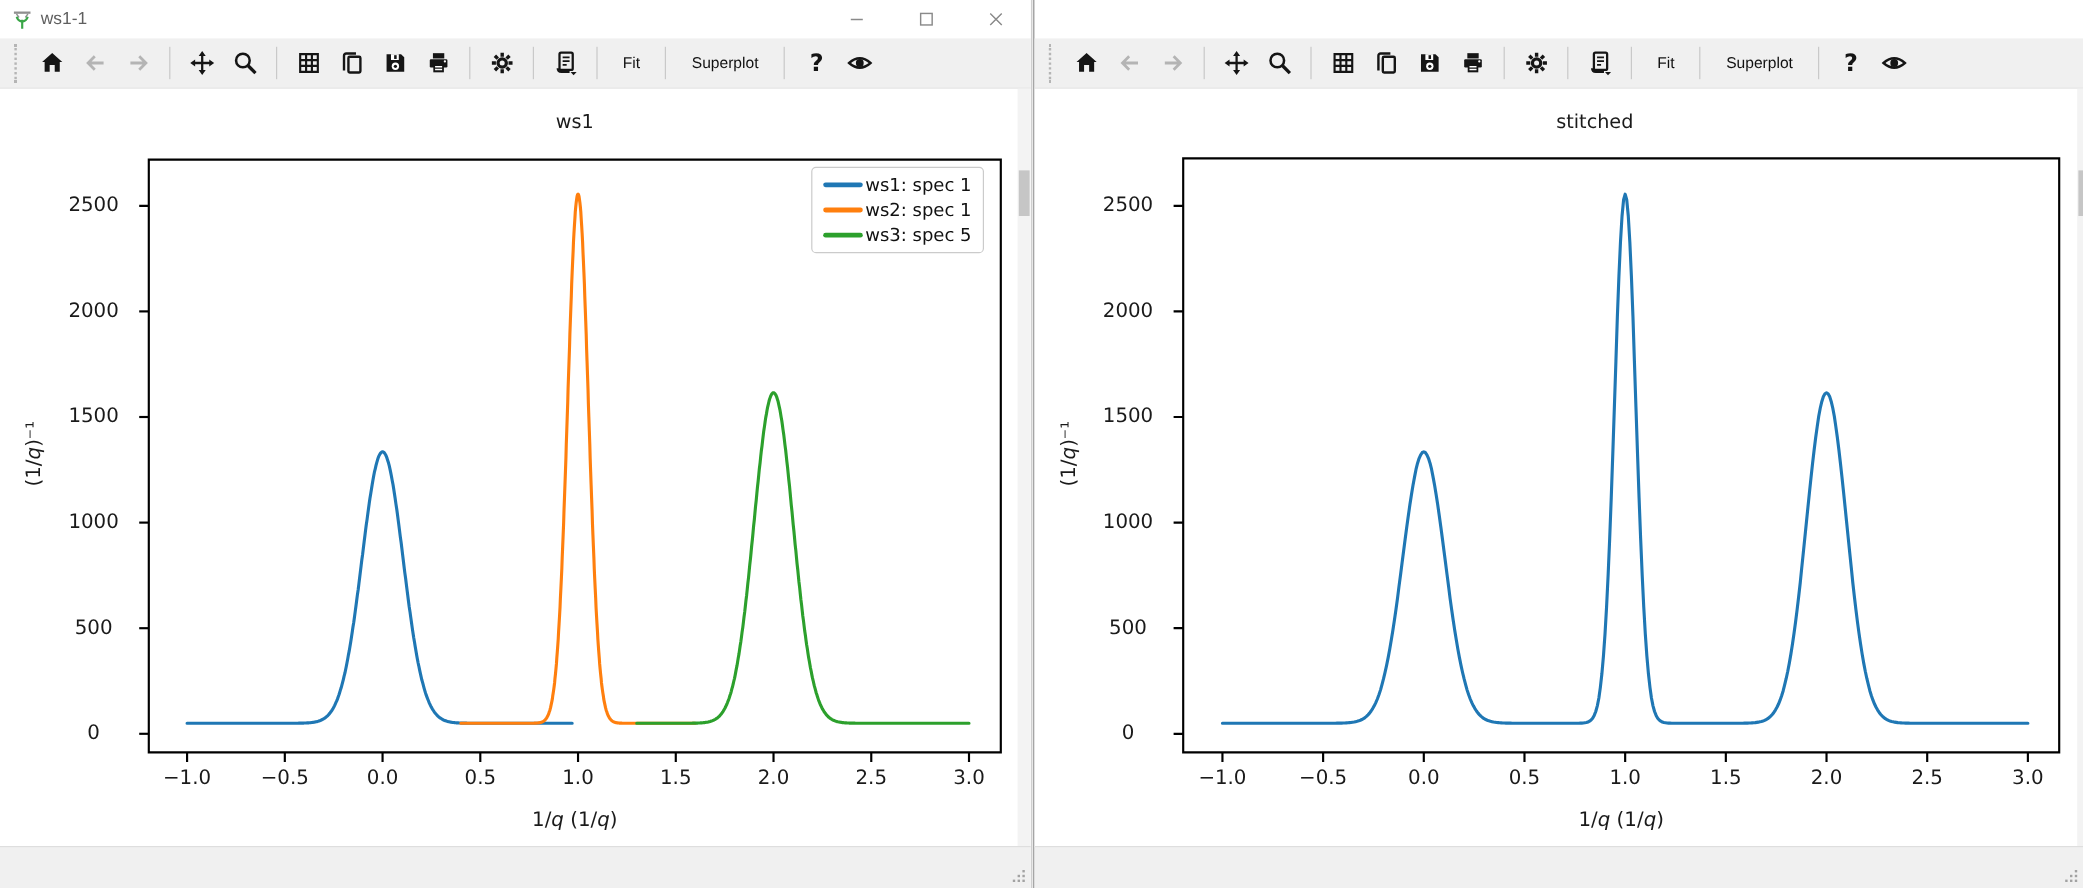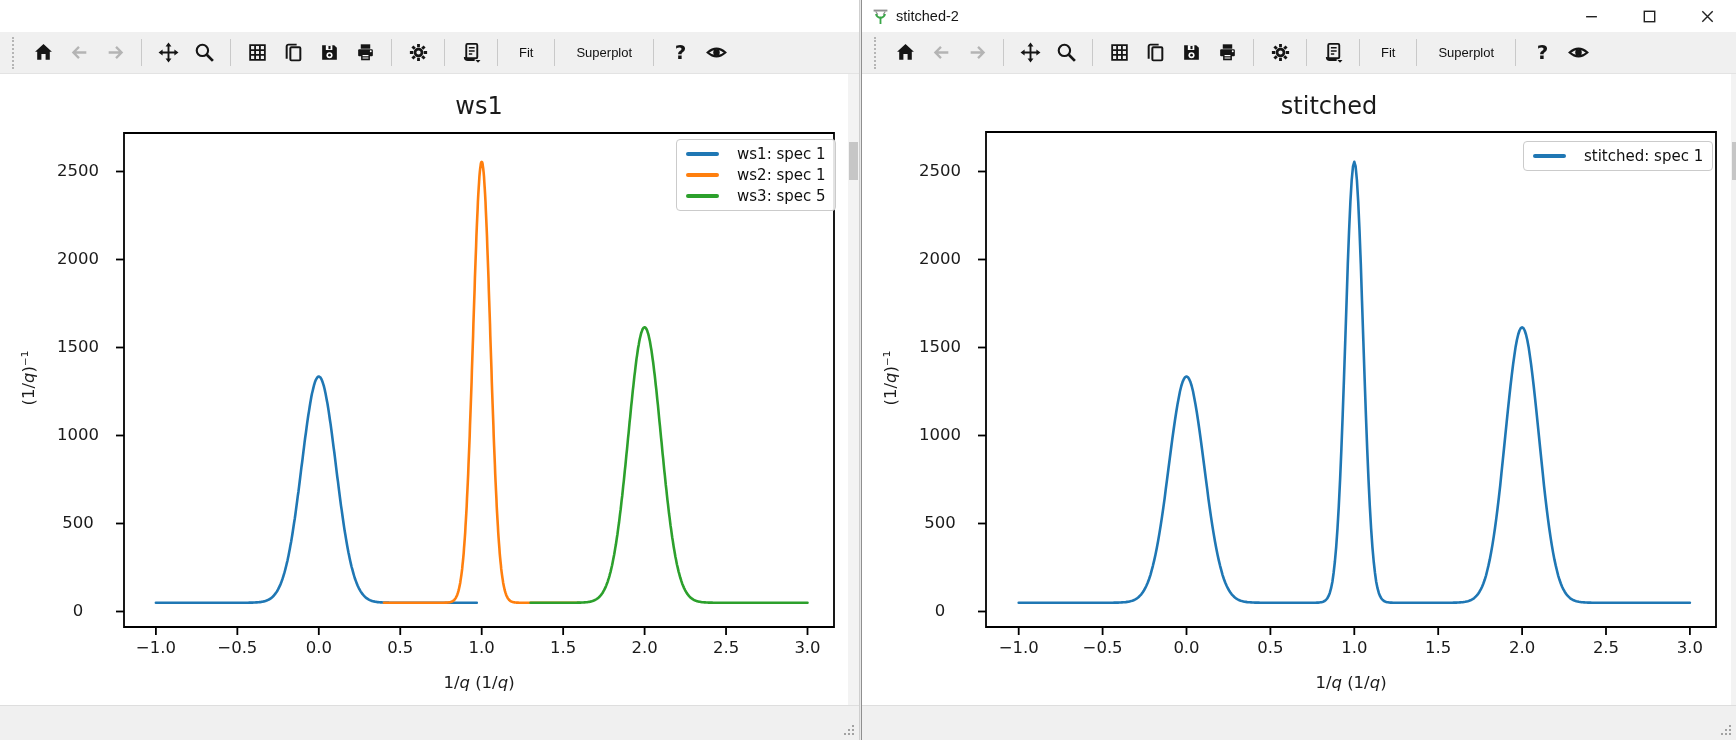--- a/index.html
+++ b/index.html
@@ -21,37 +21,62 @@
            border-bottom:1px solid #e3e3e3;padding-left:12px;box-sizing:border-box}
   .drag-handle{width:4px;height:32px;border-left:2px dotted #b5b5b5;margin-right:7px}
   .tb-btn{width:36px;height:36px;display:flex;align-items:center;justify-content:center;background:transparent;border:none;padding:0}
   .tb-text{padding:0 13px;font-size:13px;color:#111;height:36px;display:flex;align-items:center;background:transparent;border:none}
   .tb-sep{width:1px;height:27px;background:#c9c9c9;margin:0 8px}
   .plot-area{position:absolute;left:0;top:74px;right:0;bottom:34px;background:#fff}
   .plot-svg{position:absolute;left:0;top:74px;pointer-events:none}
   .statusbar{position:absolute;left:0;bottom:0;right:0;height:34px;background:#f0f0f0;border-top:1px solid #dedede}
   .grip{position:absolute;right:3px;bottom:3px}
   .overlay{position:absolute;color:#1a1a1a;font-family:"DejaVu Sans",sans-serif;white-space:nowrap}
-  .plot-title{font-size:24px}
+  .plot-title{font-size:16px}
   .axis-label{font-size:16.5px}
   .tick-label{font-size:16.5px}
   .y-tick{width:70px;text-align:center}
   .legend{position:absolute;background:rgba(255,255,255,.88);border:1px solid #cbcbcb;border-radius:4px;
           padding:5px 9px;display:flex;flex-direction:column;justify-content:center;gap:3px}
-  .legend-row{display:flex;align-items:center;gap:18px}
+  .legend-row{display:flex;align-items:center;gap:2px}
   .legend-line{width:33px;height:3.4px;border-radius:2px}
   .legend-label{font-size:15px;color:#111;font-family:"DejaVu Sans",sans-serif;white-space:nowrap}
   .scroll-strip{position:absolute;width:11px;background:#f3f3f3}
   .scroll-thumb{position:absolute;left:1px;width:9px;height:38px;background:#c6c6c6}
   i{font-style:italic}
 </style>
 </head>
 <body>
 
 <div class="window left-win inactive" style="left:0;width:860px">
+  <div class="titlebar">
+    <svg class="mantid-ico" viewBox="0 0 16 16">
+      <rect x="1.5" y="1.5" width="13" height="1.8" fill="#8f8f8f"></rect>
+      <path d="M3.5 3.3 5.5 6.2 M12.5 3.3 10.5 6.2" stroke="#8f8f8f" stroke-width="1.1" fill="none"></path>
+      <path d="M8 15V8 M8 9.5C5.5 9 4 7 3.7 5.7 M8 9.5C10.5 9 12 7 12.3 5.7" stroke="#3aa648" stroke-width="1.7" fill="none"></path>
+    </svg>
+    <span class="win-title">ws1-1</span>
+    <div class="winctl">
+      <button class="ctl-btn">
+          <svg width="12" height="12" viewBox="0 0 12 12">
+            <path d="M1 6.2h10" stroke="currentColor" stroke-width="1.2" fill="none"></path>
+          </svg>
+        </button>
+      <button class="ctl-btn">
+          <svg width="12" height="12" viewBox="0 0 12 12">
+            <rect x="1.2" y="1.2" width="9.6" height="9.6" stroke="currentColor" stroke-width="1.2" fill="none"></rect>
+          </svg>
+        </button>
+      <button class="ctl-btn">
+          <svg width="12" height="12" viewBox="0 0 12 12">
+            <path d="M1.2 1.2 10.8 10.8M10.8 1.2 1.2 10.8" stroke="currentColor" stroke-width="1.2" fill="none"></path>
+          </svg>
+        </button>
+    </div>
+  </div>
   <div class="toolbar">
       <div class="drag-handle"></div>
       <button class="tb-btn">
         <svg viewBox="0 0 20 20" width="21" height="21" overflow="visible">
           <path d="M10 2 18 9.2H16V17H12V11.5H8V17H4V9.2H2Z" fill="#151515"></path>
         </svg>
       </button>
       <button class="tb-btn">
         <svg viewBox="0 0 20 20" width="21" height="21" overflow="visible">
           <path d="M16.5 10H5M9.5 4.7 4.2 10l5.3 5.3" stroke="#b4b4b4" stroke-width="2.2" fill="none"></path>
@@ -207,45 +232,20 @@
         <span class="legend-label">ws2: spec 1</span>
       </div>
       <div class="legend-row">
         <span class="legend-line" style="background: rgb(44, 160, 44);"></span>
         <span class="legend-label">ws3: spec 5</span>
       </div>
     </div>
   </div>
 
 <div class="window right-win active" style="left:861px;width:875px">
-  <div class="titlebar">
-    <svg class="mantid-ico" viewBox="0 0 16 16">
-      <rect x="1.5" y="1.5" width="13" height="1.8" fill="#8f8f8f"></rect>
-      <path d="M3.5 3.3 5.5 6.2 M12.5 3.3 10.5 6.2" stroke="#8f8f8f" stroke-width="1.1" fill="none"></path>
-      <path d="M8 15V8 M8 9.5C5.5 9 4 7 3.7 5.7 M8 9.5C10.5 9 12 7 12.3 5.7" stroke="#3aa648" stroke-width="1.7" fill="none"></path>
-    </svg>
-    <span class="win-title">stitched-2</span>
-    <div class="winctl">
-      <button class="ctl-btn">
-          <svg width="13" height="13" viewBox="0 0 12 12">
-            <path d="M1 6.2h10" stroke="currentColor" stroke-width="1.3" fill="none"></path>
-          </svg>
-        </button>
-      <button class="ctl-btn">
-          <svg width="13" height="13" viewBox="0 0 12 12">
-            <rect x="1.2" y="1.2" width="9.6" height="9.6" stroke="currentColor" stroke-width="1.3" fill="none"></rect>
-          </svg>
-        </button>
-      <button class="ctl-btn">
-          <svg width="13" height="13" viewBox="0 0 12 12">
-            <path d="M1.2 1.2 10.8 10.8M10.8 1.2 1.2 10.8" stroke="currentColor" stroke-width="1.3" fill="none"></path>
-          </svg>
-        </button>
-    </div>
-  </div>
   <div class="toolbar">
       <div class="drag-handle"></div>
       <button class="tb-btn">
         <svg viewBox="0 0 20 20" width="21" height="21" overflow="visible">
           <path d="M10 2 18 9.2H16V17H12V11.5H8V17H4V9.2H2Z" fill="#151515"></path>
         </svg>
       </button>
       <button class="tb-btn">
         <svg viewBox="0 0 20 20" width="21" height="21" overflow="visible">
           <path d="M16.5 10H5M9.5 4.7 4.2 10l5.3 5.3" stroke="#b4b4b4" stroke-width="2.2" fill="none"></path>
@@ -382,19 +382,13 @@
     <div class="overlay tick-label" style="left: 576.2px; top: 638px; transform: translateX(-50%);">1.5</div>
     <div class="overlay tick-label" style="left: 660.1px; top: 638px; transform: translateX(-50%);">2.0</div>
     <div class="overlay tick-label" style="left: 744px; top: 638px; transform: translateX(-50%);">2.5</div>
     <div class="overlay tick-label" style="left: 827.9px; top: 638px; transform: translateX(-50%);">3.0</div>
     <div class="overlay tick-label y-tick" style="left: 43px; top: 600.5px;">0</div>
     <div class="overlay tick-label y-tick" style="left: 43px; top: 512.5px;">500</div>
     <div class="overlay tick-label y-tick" style="left: 43px; top: 424.5px;">1000</div>
     <div class="overlay tick-label y-tick" style="left: 43px; top: 336.5px;">1500</div>
     <div class="overlay tick-label y-tick" style="left: 43px; top: 248.5px;">2000</div>
     <div class="overlay tick-label y-tick" style="left: 43px; top: 160.5px;">2500</div>
-    <div class="legend" style="left: 661px; top: 141px;">
-      <div class="legend-row">
-        <span class="legend-line" style="background: rgb(31, 119, 180);"></span>
-        <span class="legend-label">stitched: spec 1</span>
-      </div>
-    </div>
   </div>
 
 </body></html>

